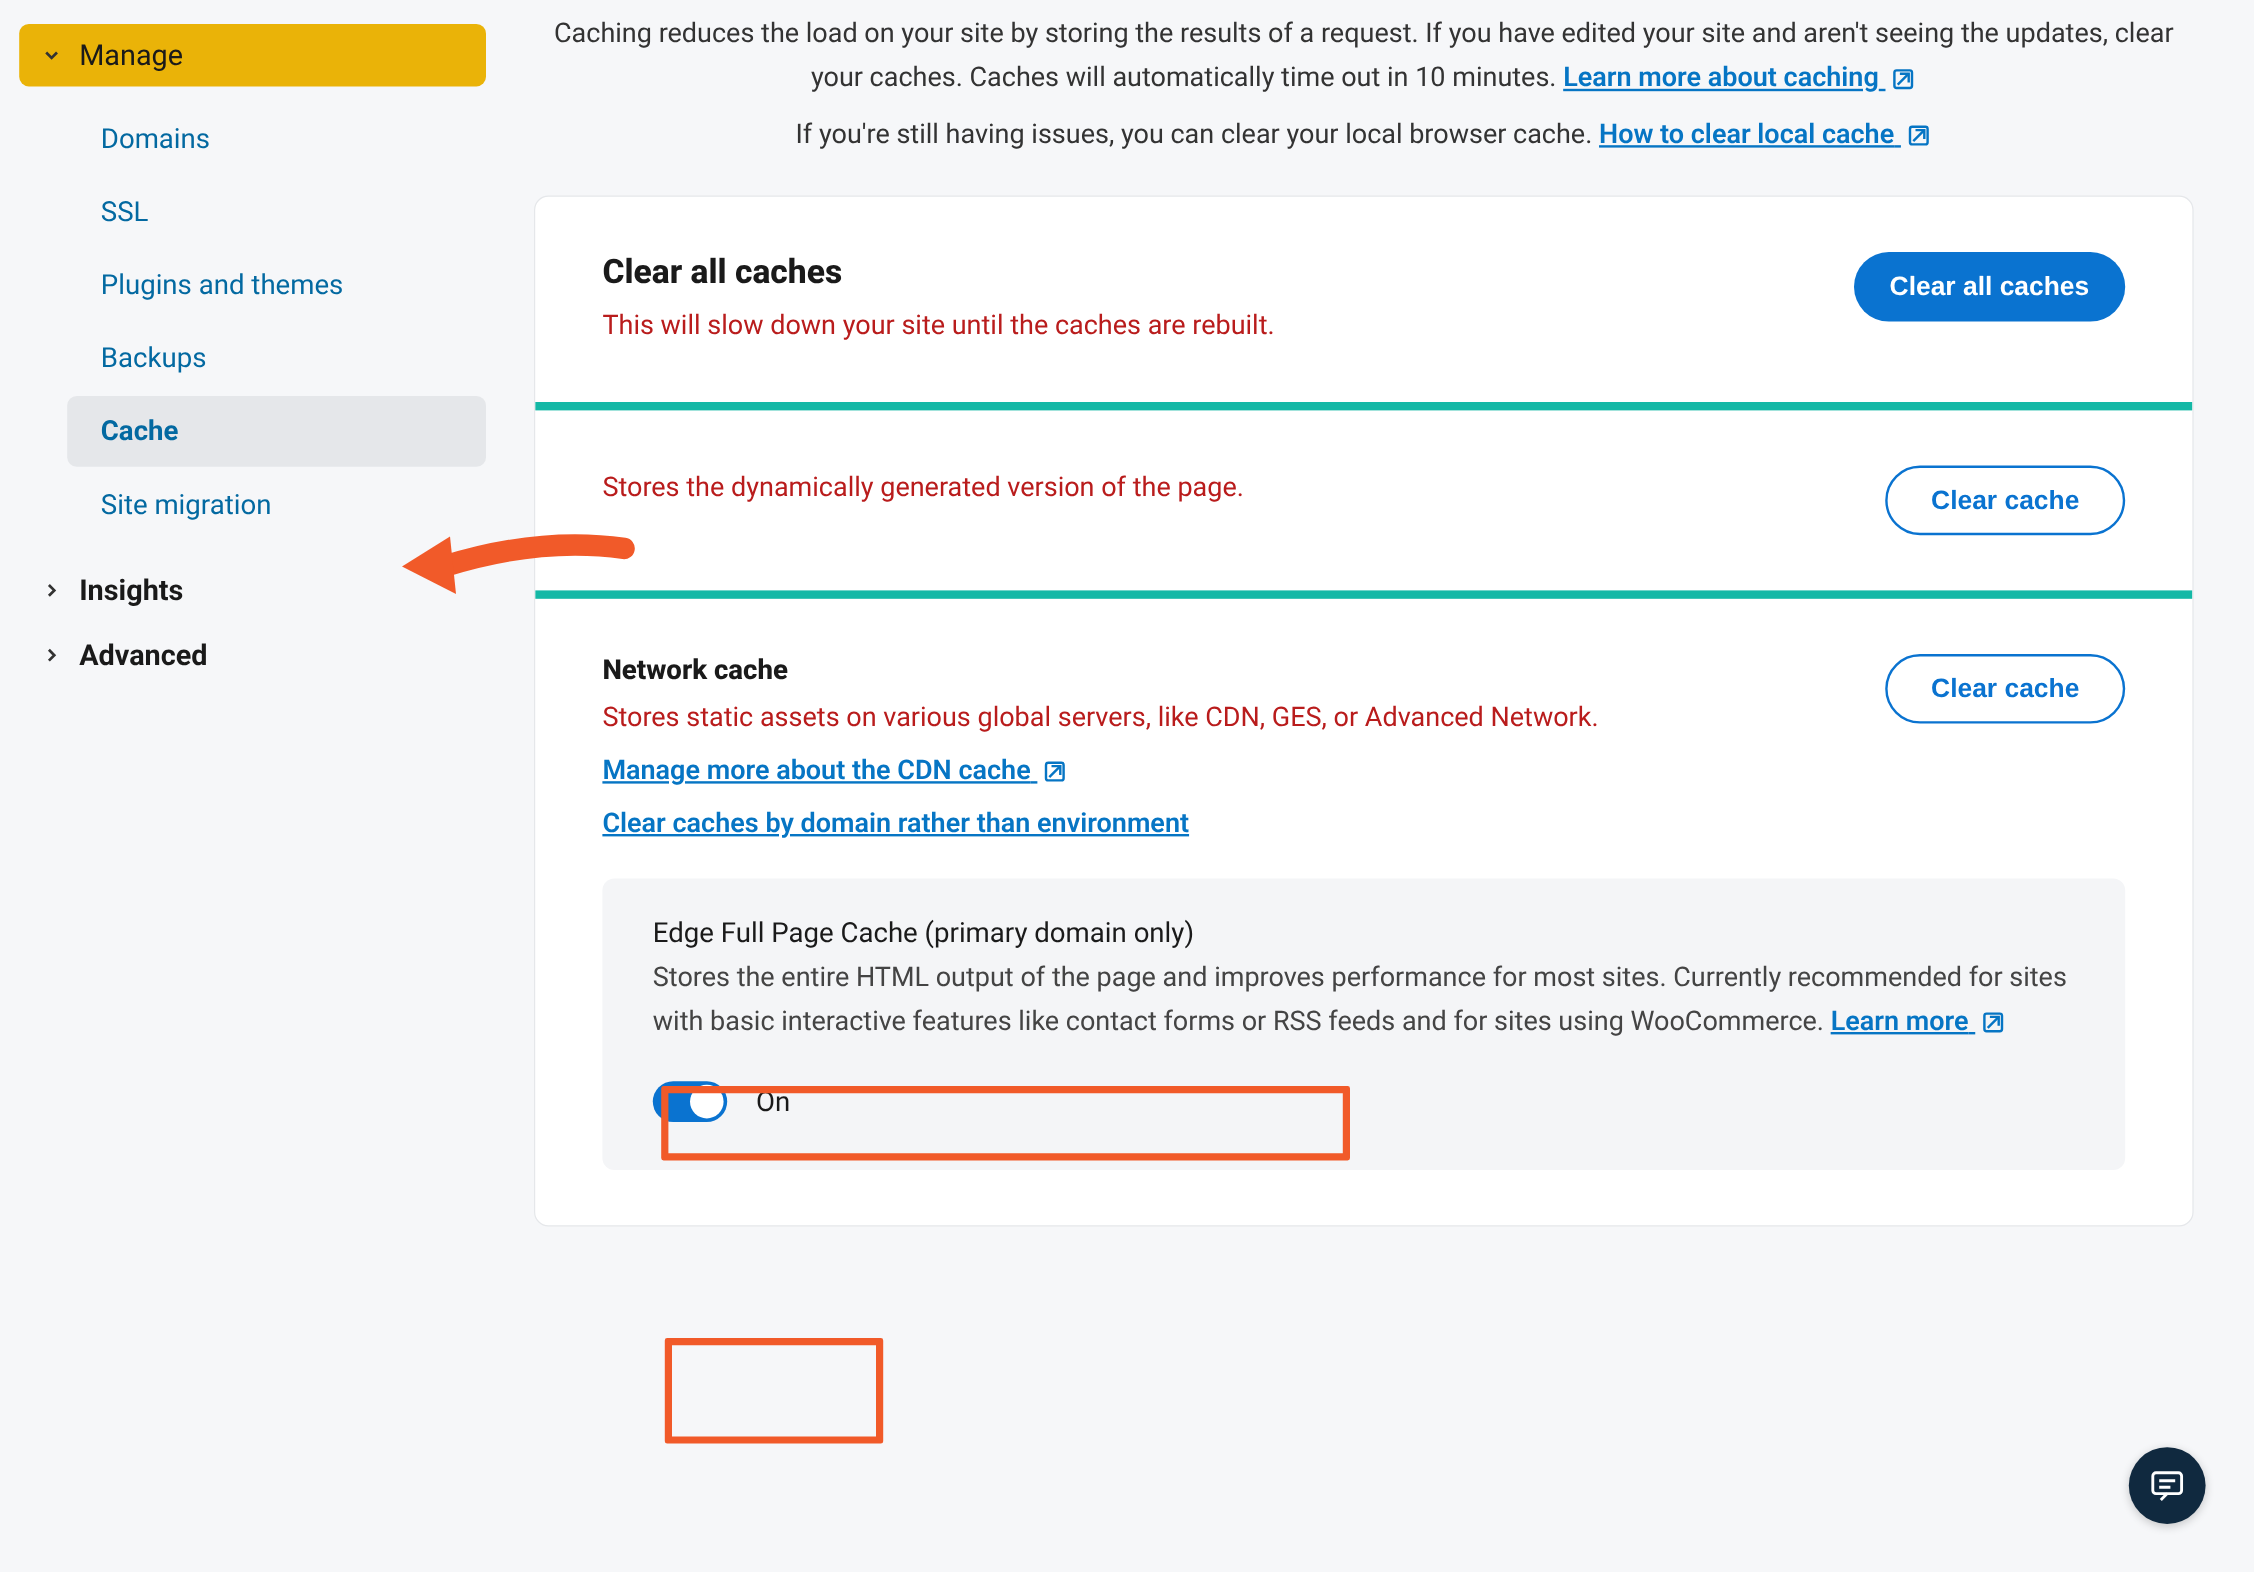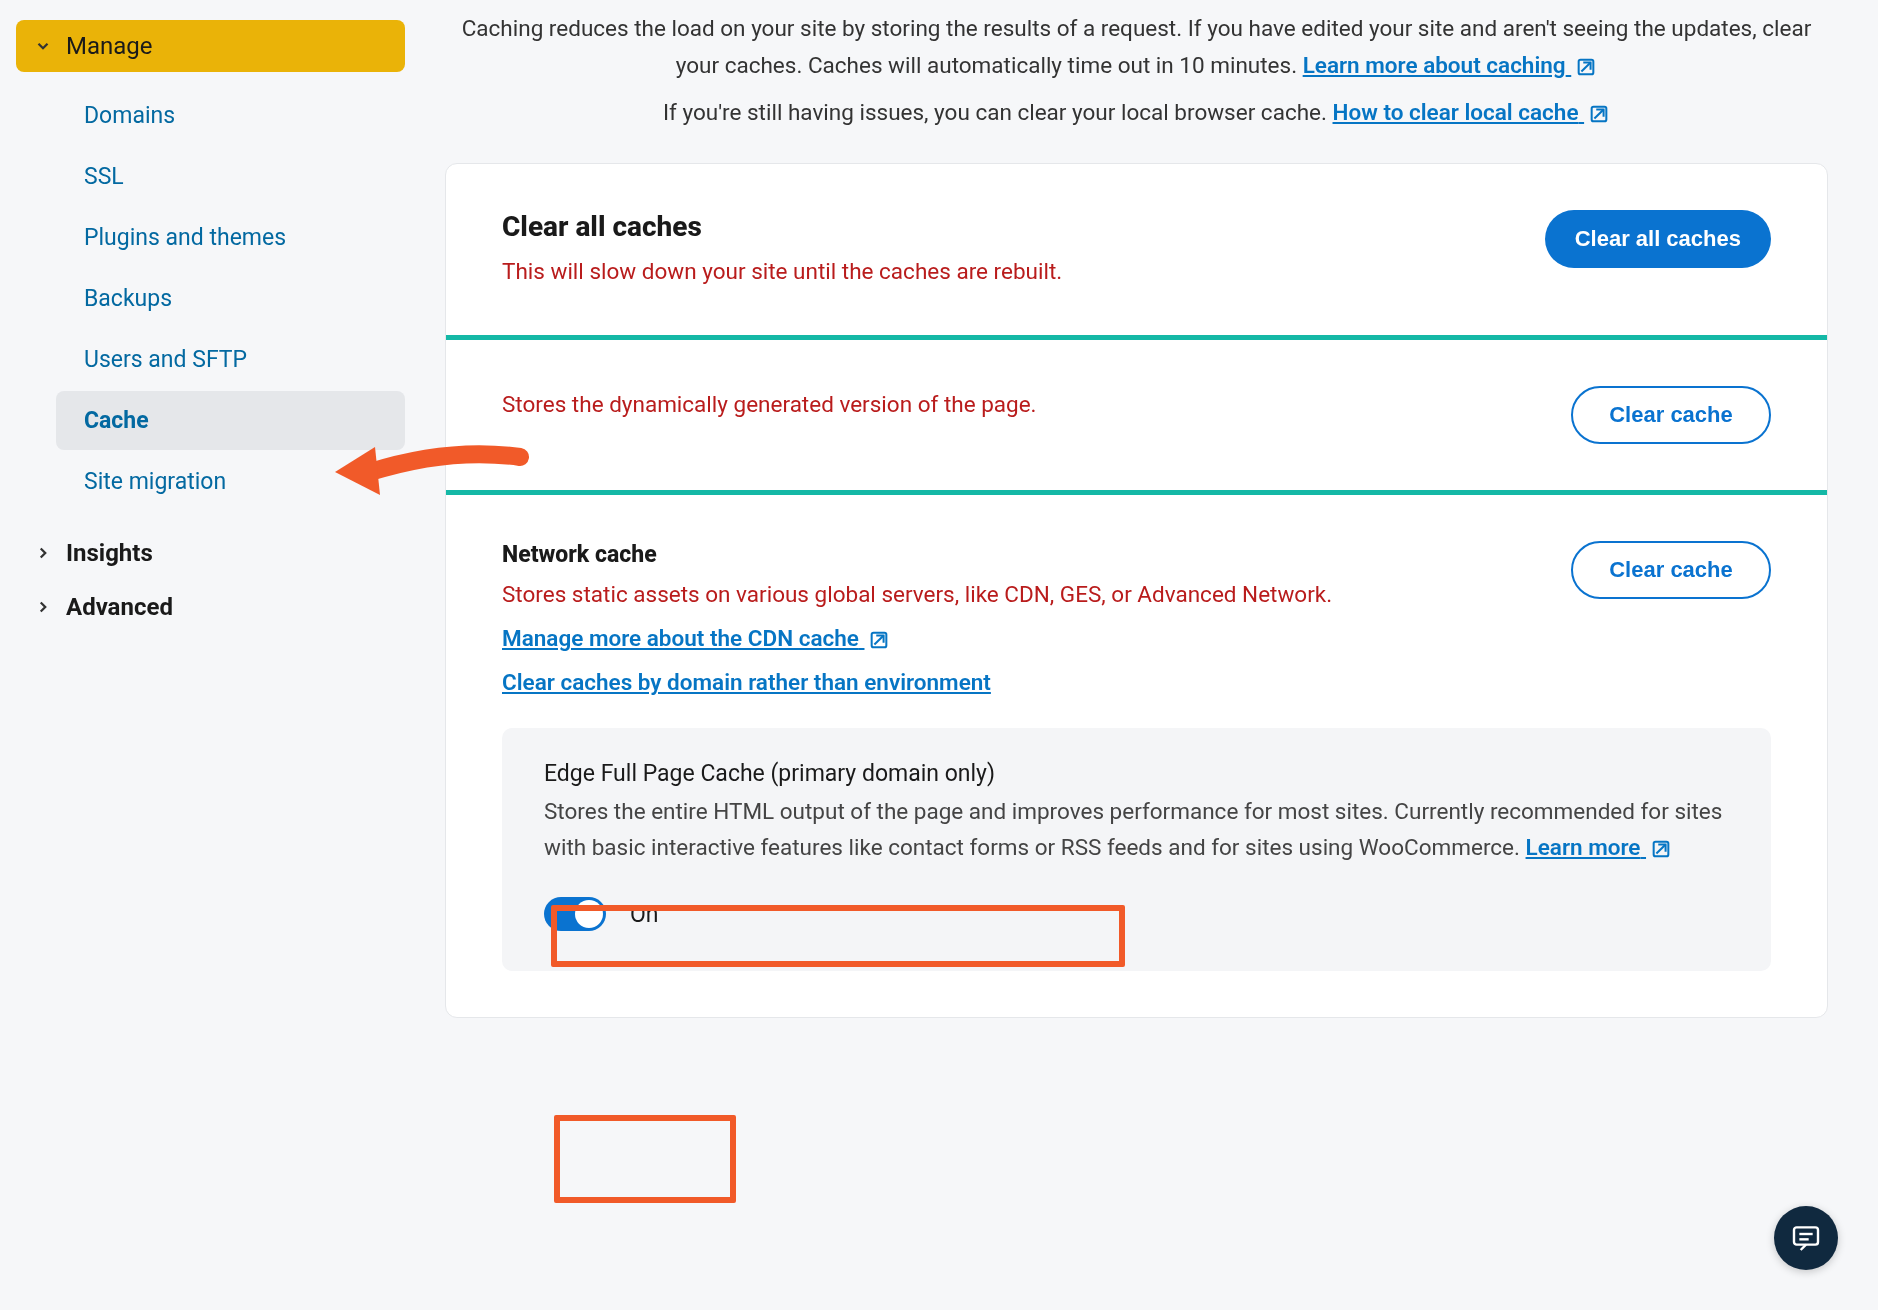--- a/index.html
+++ b/index.html
@@ -81,21 +81,21 @@
   .ext-icon svg { width: 22px; height: 22px; }
   
   .card {
     background: #fff;
     border: 1px solid #e5e7ea;
     border-radius: 12px;
     overflow: hidden;
   }
   .section {
     padding: 46px 56px;
-    border-bottom: 5px solid #14b8a6;
+    border-bottom: 7px solid #14b8a6;
     display: flex;
     justify-content: space-between;
     align-items: flex-start;
     gap: 40px;
   }
   .section:last-child { border-bottom: none; }
   .section-text { flex: 1; }
   .section-text .heading {
     font-size: 28px;
     font-weight: 800;
@@ -224,21 +224,20 @@
             <polyline points="6 9 12 15 18 9"></polyline>
           </svg>
       </span>
       <span>Manage</span>
     </div>
     <div class="nav-items">
       <div class="nav-item">Domains</div>
       <div class="nav-item">SSL</div>
       <div class="nav-item">Plugins and themes</div>
       <div class="nav-item">Backups</div>
-      <div class="nav-item">Users and SFTP</div>
       <div class="nav-item active">Cache</div>
       <div class="nav-item">Site migration</div>
     </div>
     <div class="nav-spacer"></div>
     <div class="nav-group-header plain">
       <span class="chevron">
         <svg width="18" height="18" viewBox="0 0 24 24" fill="none" stroke="#333" stroke-width="3">
             <polyline points="9 6 15 12 9 18"></polyline>
           </svg>
       </span>

